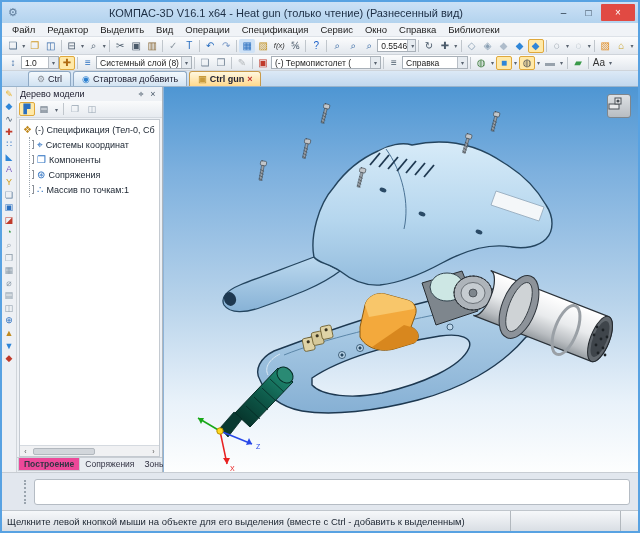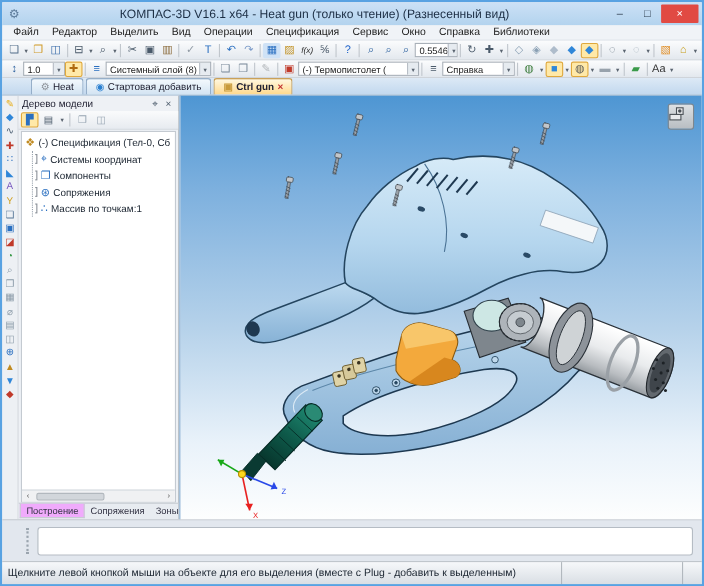--- a/index.html
+++ b/index.html
@@ -65,21 +65,21 @@
   .children{margin-left:6px;border-left:1px dotted #9aa4ae;padding-left:2px;}
   .expander{width:9px;height:9px;flex:0 0 9px;border:1px solid #8a9098;background:#fff;color:#333;
     font-size:8px;line-height:7px;text-align:center;margin-left:-7px;}
   .hscroll{height:11px;flex:0 0 11px;background:#f0f1f3;border-top:1px solid #d5dae0;
     display:flex;align-items:center;font-size:7px;color:#555;}
   .harr{width:11px;text-align:center;}
   .hthumb{height:7px;flex:0 0 62px;background:#d2d6db;border:1px solid #b2b8be;border-radius:2px;margin-left:2px;}
   .tree-tabs{height:15px;flex:0 0 15px;display:flex;align-items:flex-start;background:#e8ecf1;
     border-top:1px solid #c8cdd3;font-size:8.5px;color:#334;padding-left:1px;}
   .ttab{padding:1px 5px;}
-  .ttab.active{background:#f0abfc;border:1px solid #c8cdd3;border-top:none;}
+  .ttab.active{background:#ec4899;border:1px solid #c8cdd3;border-top:none;font-weight:bold;}
   
   .viewport{flex:1;position:relative;min-width:0;border-left:1px solid #8fb4d8;
     background:linear-gradient(180deg,#4e96d3 0%,#7db0de 22%,#b6d2ea 55%,#e9f2fa 82%,#fdfefe 100%);}
   .viewport svg{position:absolute;left:0;top:0;}
   .orient-btn{position:absolute;right:7px;top:7px;width:24px;height:24px;border:1px solid #7e868d;
     border-radius:3px;background:linear-gradient(#dde1e4,#b8bdc2);display:flex;align-items:center;justify-content:center;}
   
   .bottombar{height:38px;flex:0 0 38px;background:#e2e7ee;border-top:1px solid #c8cdd3;
     display:flex;align-items:center;padding:4px 8px 4px 22px;}
   .grip{width:4px;height:24px;border-left:2px dotted #9aa4ae;margin-right:6px;}
@@ -215,21 +215,21 @@
     <span class="sep"></span>
     <span class="ibtn" style="color: rgb(58, 154, 74);">▰</span>
     <span class="sep"></span>
     <span class="ibtn" style="color: rgb(51, 51, 51);">Аа</span>
     <span class="dd" style="color: rgb(90, 100, 112);">▾</span>
   </div>
 
   <div class="tabbar">
     <span class="tab">
       <span class="tabico" style="color: rgb(138, 143, 150);">⚙</span>
-      <span>Heat</span>
+      <span>Ctrl</span>
     </span>
     <span class="tab">
       <span class="tabico" style="color: rgb(42, 127, 208);">◉</span>
       <span>Стартовая добавить</span>
     </span>
     <span class="tab active">
       <span class="tabico" style="color: rgb(200, 154, 58);">▣</span>
       <span>Ctrl gun</span>
       <span style="color: rgb(192, 48, 48);">×</span>
     </span>
@@ -492,17 +492,17 @@
       </div>
     </div>
   </div>
 
   <div class="bottombar">
     <div class="grip"></div>
     <div class="msgbox"></div>
   </div>
 
   <div class="statusbar">
-    <span class="sb-msg">Щелкните левой кнопкой мыши на объекте для его выделения (вместе с Plug - добавить к выделенным)</span>
+    <span class="sb-msg">Щелкните левой кнопкой мыши на объекте для его выделения (вместе с Ctrl - добавить к выделенным)</span>
     <span class="sb-cell"></span>
     <span class="sb-cell2"></span>
   </div>
 </div>
 
 </body></html>

